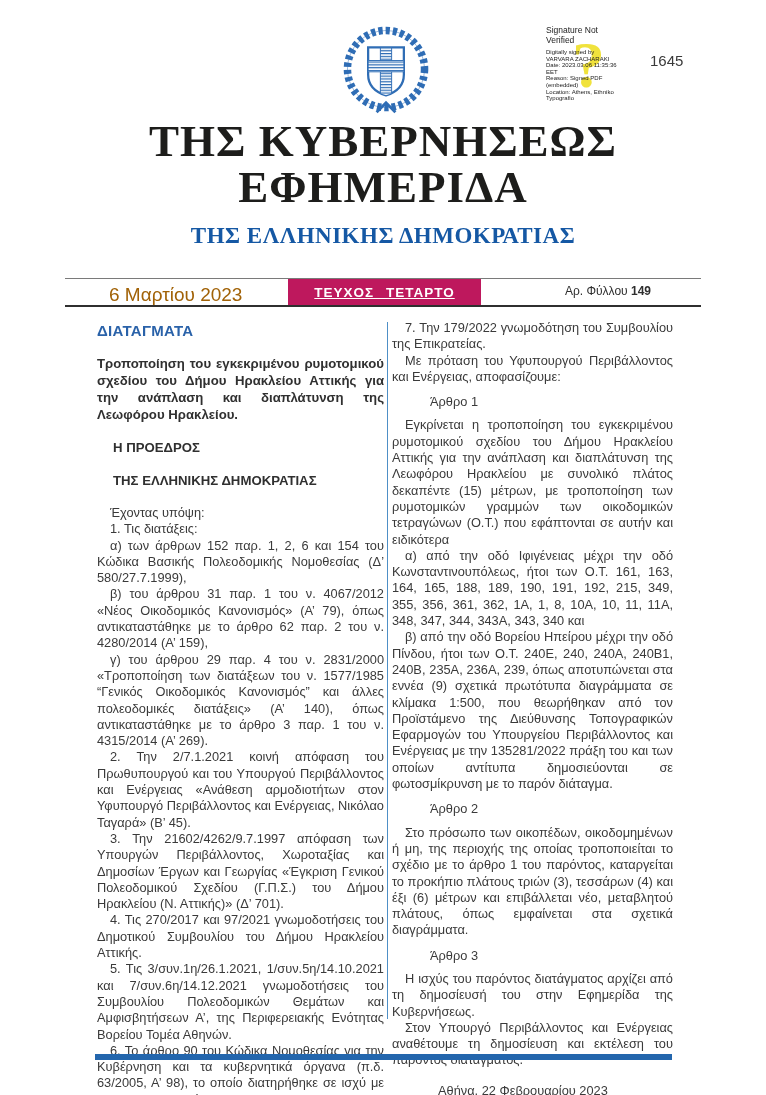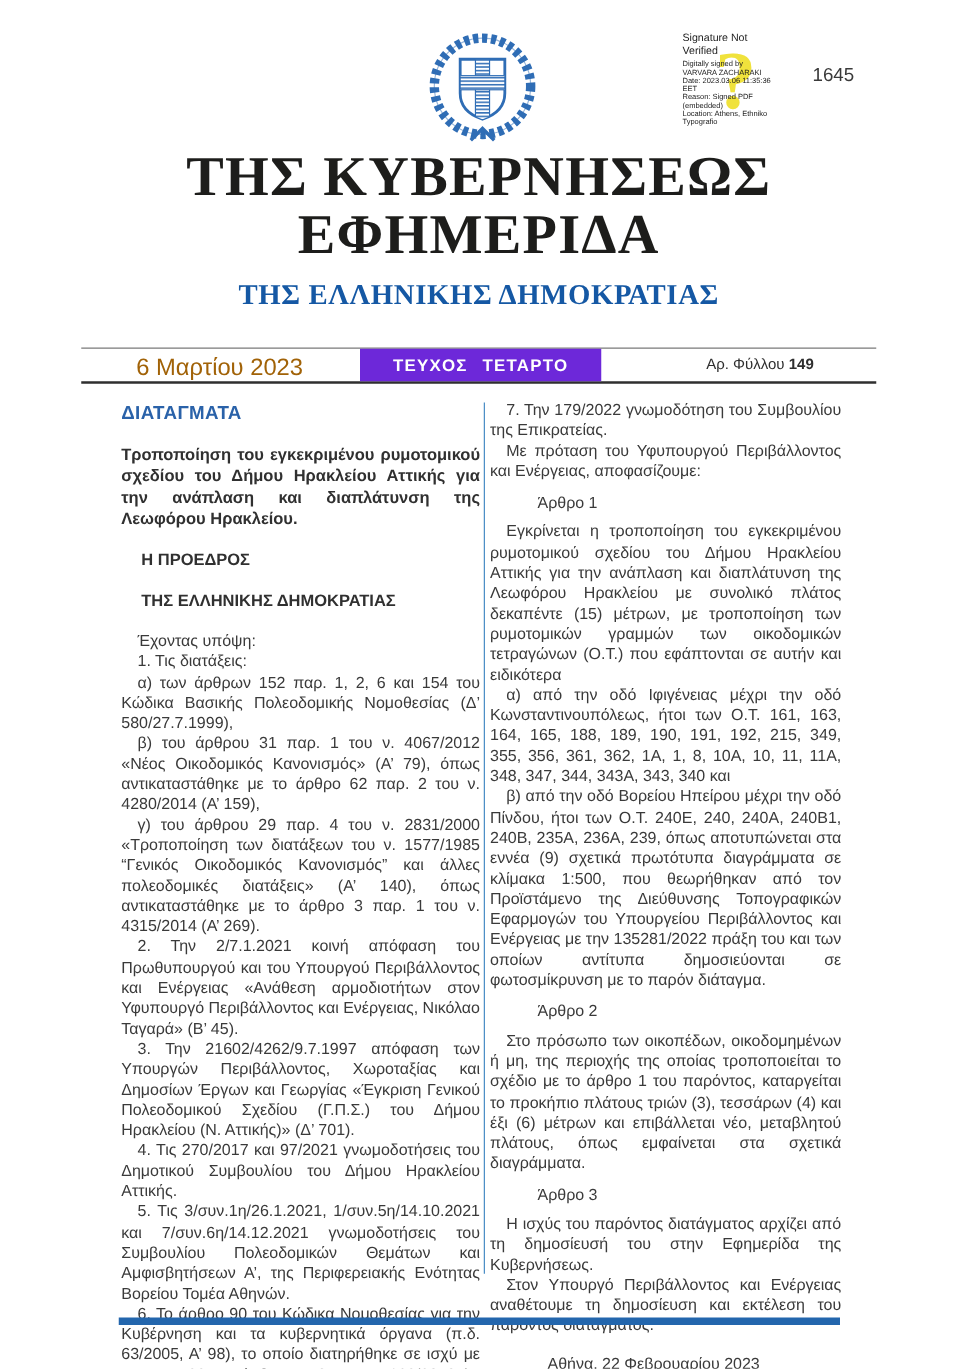--- a/index.html
+++ b/index.html
@@ -34,23 +34,23 @@
   .mast-line{font-family:"Liberation Serif", serif;font-weight:bold;
     font-size:45px;line-height:46px;color:#1d1d1b;letter-spacing:1px;}
   .mast-sub{margin-top:14px;font-family:"Liberation Serif", serif;font-weight:bold;
     font-size:23px;line-height:24px;color:#1558a4;letter-spacing:0.5px;}
 
   
   .info-bar{position:absolute;top:278px;left:65px;width:636px;height:26px;
     border-top:1px solid #7a7a7a;border-bottom:2px solid #2f2f2f;}
   .bar-date{position:absolute;left:44px;top:5px;font-size:19px;color:#a16207;}
   .bar-issue{position:absolute;left:223px;top:0;width:193px;height:26px;
-    background:#6d28d9;color:#ffffff;font-weight:bold;font-size:13.5px;
+    background:#be185d;color:#ffffff;font-weight:bold;font-size:13.5px;
     letter-spacing:1px;word-spacing:7px;
-    display:flex;align-items:center;justify-content:center;}
+    display:flex;align-items:center;justify-content:center;text-decoration:underline;}
   .bar-number{position:absolute;right:50px;top:5px;font-size:12px;color:#2e2e2e;text-align:center;}
   .bar-number .num{font-weight:bold;}
 
   
   .col-left {position:absolute;left:97px; top:320px;width:287px;}
   .col-right{position:absolute;left:392px;top:320px;width:281px;}
   .divider{position:absolute;left:387px;top:322px;width:1px;height:697px;background:#4e8fc6;}
 
   .section-heading{margin:2px 0 16px 0;font-size:15px;font-weight:bold;
     color:#2a62a9;letter-spacing:0.3px;}

